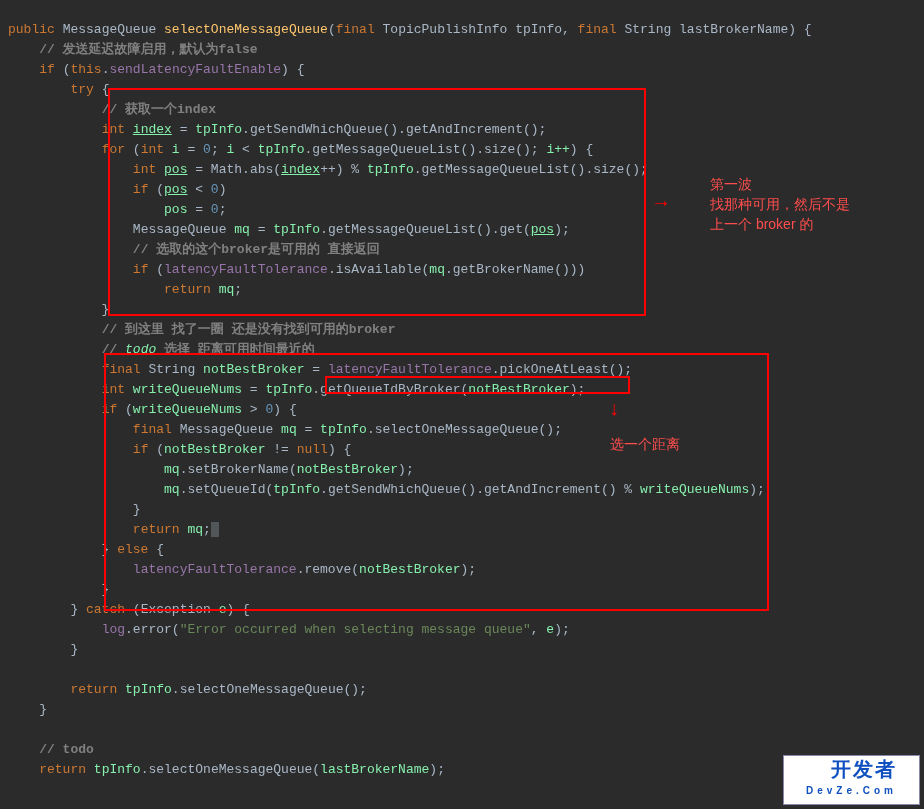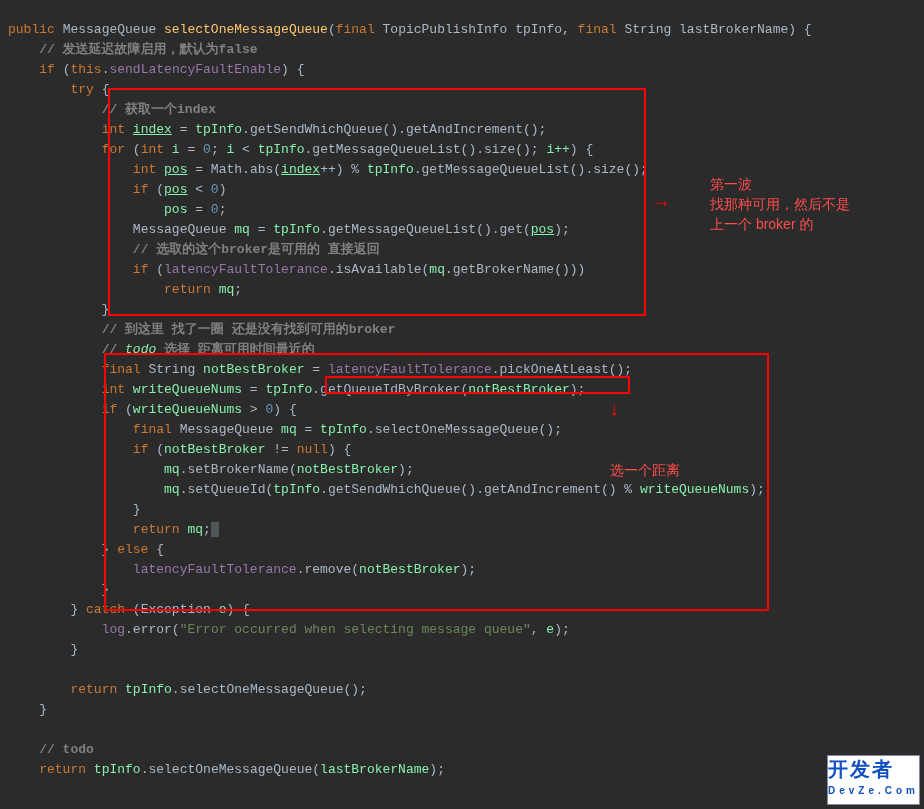--- a/index.html
+++ b/index.html
@@ -58,24 +58,24 @@
   .watermark {
     position: absolute;
     right: 4px;
     bottom: 4px;
     background: #ffffff;
     color: #1050c0;
     font-family: "SimHei", "Microsoft YaHei", sans-serif;
     font-weight: bold;
     font-size: 20px;
     letter-spacing: 2px;
-    padding: 2px 0;
+    padding: 2px 22px;
     border: 1px solid #88a;
     line-height: 22px;
-    text-align: left;
+    text-align: right;
   }
   .watermark .sub {
     font-size: 10px;
     letter-spacing: 4px;
     display: block;
     color: #1050c0;
   }
 </style>
 </head>
 <body>
@@ -126,20 +126,20 @@
 <div class="redbox" style="left:325px; top:376px; width:305px; height:18px;"></div>
 
 <div class="arrow" style="left:655px; top:192px;">→</div>
 <div class="arrow" style="left:608px; top:400px;">↓</div>
 
 <div class="anno" style="left:710px; top:174px; width:200px;">
   <div>第一波</div>
   <div>找那种可用，然后不是</div>
   <div>上一个 broker 的</div>
 </div>
-<div class="anno" style="left:610px; top:460px; width:170px;">
+<div class="anno" style="left:610px; top:434px; width:170px;">
   <div>选一个距离</div>
 </div>
 
 <div class="watermark">
   <span>开发者</span>
   <span class="sub">DevZe.Com</span>
 </div>
 
 </body></html>

